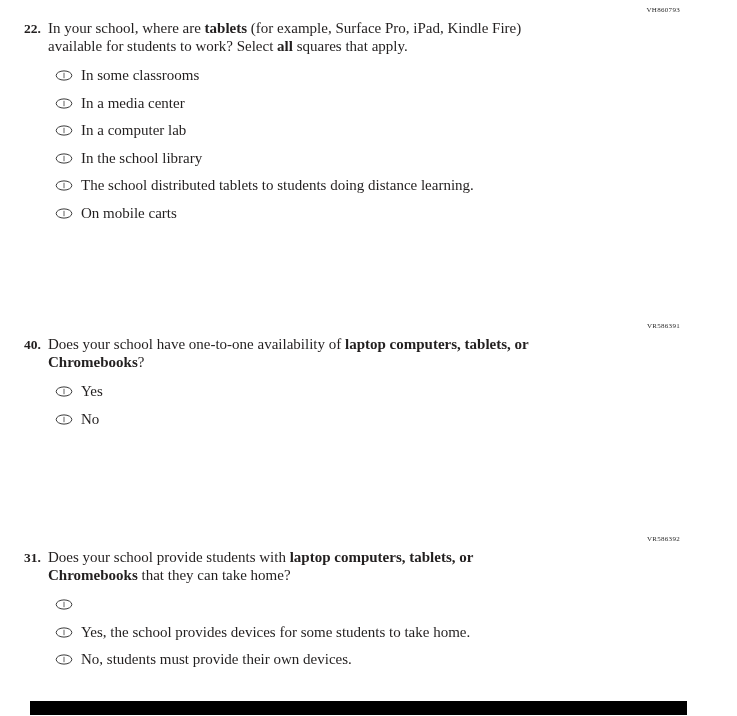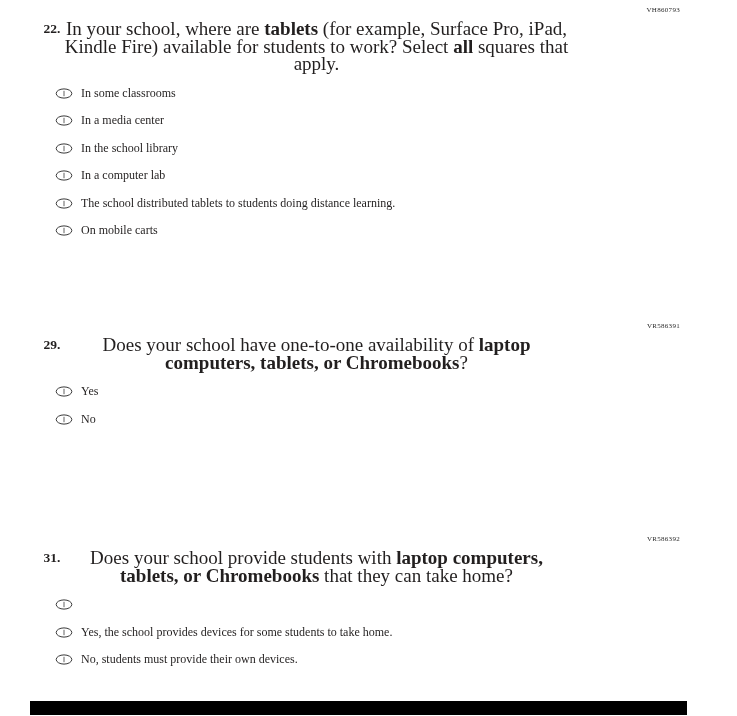--- a/index.html
+++ b/index.html
@@ -8,62 +8,61 @@
     font-family: "Liberation Serif", "DejaVu Serif", serif;
     color: #221f1f;
     -webkit-font-smoothing: antialiased;
   }
   .page {
     position: relative;
     width: 687px;
     height: 716px;
     background: #ffffff;
     overflow: hidden;
-    text-align: center;
   }
   .question { position: absolute; left: 0; right: 0; }
   .code {
     position: absolute;
     top: 0;
     right: 7px;
     font-size: 7px;
     letter-spacing: 0.3px;
     color: #2b2b2b;
   }
   .q-body { position: relative; padding-top: 14px; }
-  .q-row { display: flex; margin-left: 40px; }
+  .q-row { display: flex; margin-left: 24px; }
   .q-num {
     width: 24px;
     flex: 0 0 24px;
     font-weight: bold;
     font-size: 13.5px;
     line-height: 17.5px;
   }
   .q-text {
     width: 505px;
-    font-size: 19px;
+    font-size: 15px;
     line-height: 17.5px;
   }
   .q-text b { font-weight: bold; }
   ul.options {
     list-style: none;
     margin: 12px 0 0 55px;
   }
   ul.options li {
     display: flex;
     align-items: center;
     height: 17px;
     margin-bottom: 10.5px;
     cursor: pointer;
   }
   .oval { display: inline-flex; flex: 0 0 18px; width: 18px; height: 11px; }
   .oval svg { display: block; }
   .opt-label {
     margin-left: 8px;
-    font-size: 12px;
+    font-size: 15px;
     line-height: 17px;
     white-space: nowrap;
   }
   .footer-bar {
     position: absolute;
     left: 30px;
     right: 0;
     top: 701px;
     height: 14px;
     background: #000000;
@@ -100,30 +99,30 @@
             </span>
           <span class="opt-label">In a media center</span>
         </li>
         <li>
           <span class="oval">
               <svg width="18" height="11" viewBox="0 0 18 11">
                 <ellipse cx="9" cy="5.5" rx="7.8" ry="4.6" fill="none" stroke="#3a3a3a" stroke-width="1"></ellipse>
                 <line x1="9" y1="2.8" x2="9" y2="8.2" stroke="#3a3a3a" stroke-width="0.8"></line>
               </svg>
             </span>
+          <span class="opt-label">In a computer lab</span>
+        </li>
+        <li>
+          <span class="oval">
+              <svg width="18" height="11" viewBox="0 0 18 11">
+                <ellipse cx="9" cy="5.5" rx="7.8" ry="4.6" fill="none" stroke="#3a3a3a" stroke-width="1"></ellipse>
+                <line x1="9" y1="2.8" x2="9" y2="8.2" stroke="#3a3a3a" stroke-width="0.8"></line>
+              </svg>
+            </span>
           <span class="opt-label">In the school library</span>
-        </li>
-        <li>
-          <span class="oval">
-              <svg width="18" height="11" viewBox="0 0 18 11">
-                <ellipse cx="9" cy="5.5" rx="7.8" ry="4.6" fill="none" stroke="#3a3a3a" stroke-width="1"></ellipse>
-                <line x1="9" y1="2.8" x2="9" y2="8.2" stroke="#3a3a3a" stroke-width="0.8"></line>
-              </svg>
-            </span>
-          <span class="opt-label">In a computer lab</span>
         </li>
         <li>
           <span class="oval">
               <svg width="18" height="11" viewBox="0 0 18 11">
                 <ellipse cx="9" cy="5.5" rx="7.8" ry="4.6" fill="none" stroke="#3a3a3a" stroke-width="1"></ellipse>
                 <line x1="9" y1="2.8" x2="9" y2="8.2" stroke="#3a3a3a" stroke-width="0.8"></line>
               </svg>
             </span>
           <span class="opt-label">The school distributed tablets to students doing distance learning.</span>
         </li>
@@ -137,21 +136,21 @@
           <span class="opt-label">On mobile carts</span>
         </li>
       </ul>
     </div>
   </section>
 
   <section class="question" style="top:322px;">
     <div class="code">VR586391</div>
     <div class="q-body">
       <div class="q-row">
-        <div class="q-num">29.</div>
+        <div class="q-num">40.</div>
         <div class="q-text"><span>Does your school have one-to-one availability of </span><b>laptop computers, tablets, or Chromebooks</b><span>?</span></div>
       </div>
       <ul class="options">
         <li>
           <span class="oval">
               <svg width="18" height="11" viewBox="0 0 18 11">
                 <ellipse cx="9" cy="5.5" rx="7.8" ry="4.6" fill="none" stroke="#3a3a3a" stroke-width="1"></ellipse>
                 <line x1="9" y1="2.8" x2="9" y2="8.2" stroke="#3a3a3a" stroke-width="0.8"></line>
               </svg>
             </span>

